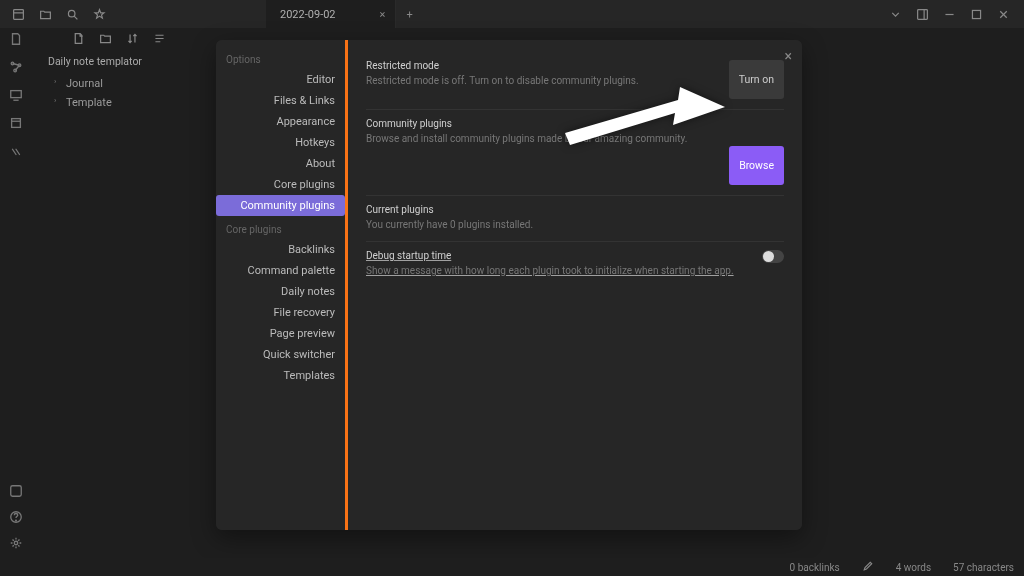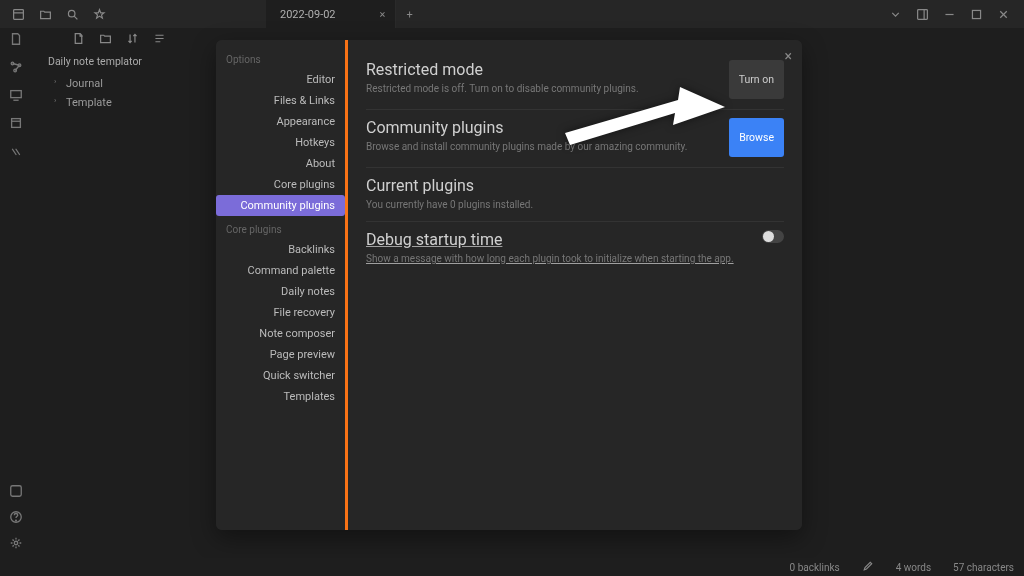--- a/index.html
+++ b/index.html
@@ -26,24 +26,24 @@
   .modal { position: absolute; left: 216px; top: 40px; width: 586px; height: 490px; background: #262626; border-radius: 6px; display: flex; box-shadow: 0 8px 24px rgba(0,0,0,.4); overflow: hidden; }
   .modal-sidebar { width: 132px; background: #262626; border-right: 3px solid #f97316; padding: 6px 0; }
   .section-head { font-size: 10px; color: #666; padding: 8px 10px 4px; }
   .nav-item { font-size: 11px; color: #bbb; padding: 4px 10px; border-radius: 3px; cursor: pointer; text-align: right; }
   .nav-item.active { background: #7b6cd9; color: #fff; }
   .modal-content { flex: 1; background: #262626; padding: 12px 18px; position: relative; }
   .modal-close { position: absolute; right: 10px; top: 8px; color: #888; cursor: pointer; font-size: 14px; }
   .setting { padding: 8px 0 10px; border-bottom: 1px solid #333; display: flex; align-items: flex-start; }
   .setting:last-child { border-bottom: none; text-decoration: underline; }
   .setting-main { flex: 1; }
-  .setting-title { color: #d0d0d0; font-size: 16px; }
+  .setting-title { color: #d0d0d0; font-size: 10px; }
   .setting-desc { color: #777; font-size: 10px; margin-top: 3px; line-height: 1.3; }
   .btn { background: #3a3a3a; color: #ccc; border: none; padding: 13px 10px; border-radius: 3px; font-size: 10.5px; cursor: pointer; }
-  .btn.primary { background: #3b82f6; color: #fff; }
+  .btn.primary { background: #8b5cf6; color: #fff; margin-top: 28px; }
   .toggle { width: 22px; height: 13px; background: #444; border-radius: 7px; position: relative; cursor: pointer; }
   .toggle::after { content:""; position:absolute; left:1px; top:1px; width:11px; height:11px; background:#ddd; border-radius:50%; }
 
   .statusbar { position: absolute; bottom: 0; left: 0; right: 0; height: 18px; background: #1e1e1e; display: flex; justify-content: flex-end; gap: 22px; align-items: center; padding-right: 10px; font-size: 10px; color: #888; }
 
   .arrow { position: absolute; left: 555px; top: 85px; pointer-events: none; }
   .arrow svg { filter: drop-shadow(0 0 4px rgba(0,0,0,.5)); }
 
   svg { stroke: currentColor; fill: none; stroke-width: 1.5; }
 </style>
@@ -188,21 +188,20 @@
     <div class="nav-item">Appearance</div>
     <div class="nav-item">Hotkeys</div>
     <div class="nav-item">About</div>
     <div class="nav-item">Core plugins</div>
     <div class="nav-item active">Community plugins</div>
     <div class="section-head">Core plugins</div>
     <div class="nav-item">Backlinks</div>
     <div class="nav-item">Command palette</div>
     <div class="nav-item">Daily notes</div>
     <div class="nav-item">File recovery</div>
-    <div class="nav-item">Note composer</div>
     <div class="nav-item">Page preview</div>
     <div class="nav-item">Quick switcher</div>
     <div class="nav-item">Templates</div>
   </div>
   <div class="modal-content">
     <span class="modal-close">×</span>
 
     <div class="setting">
       <div class="setting-main">
         <div class="setting-title">Restricted mode</div>

